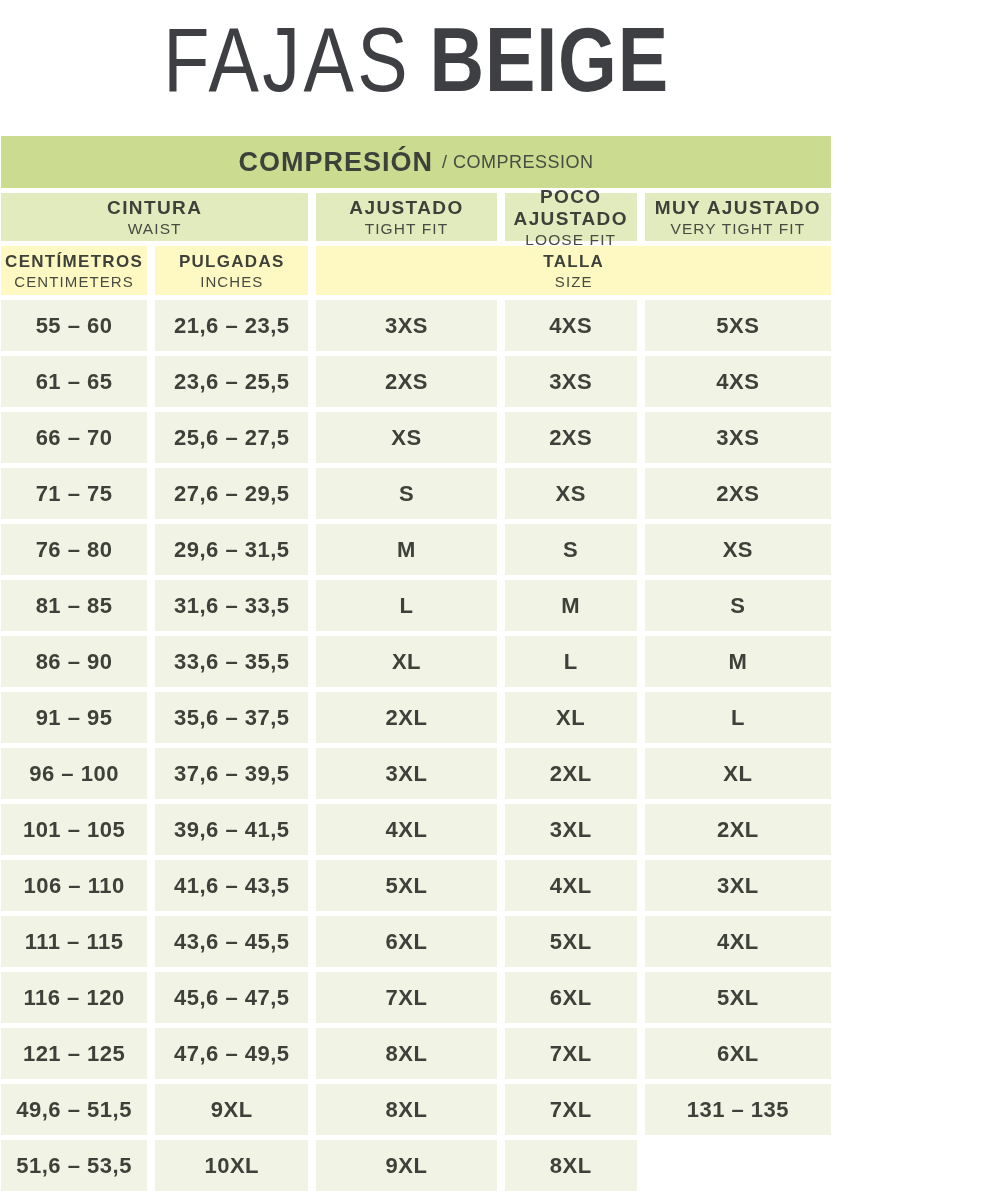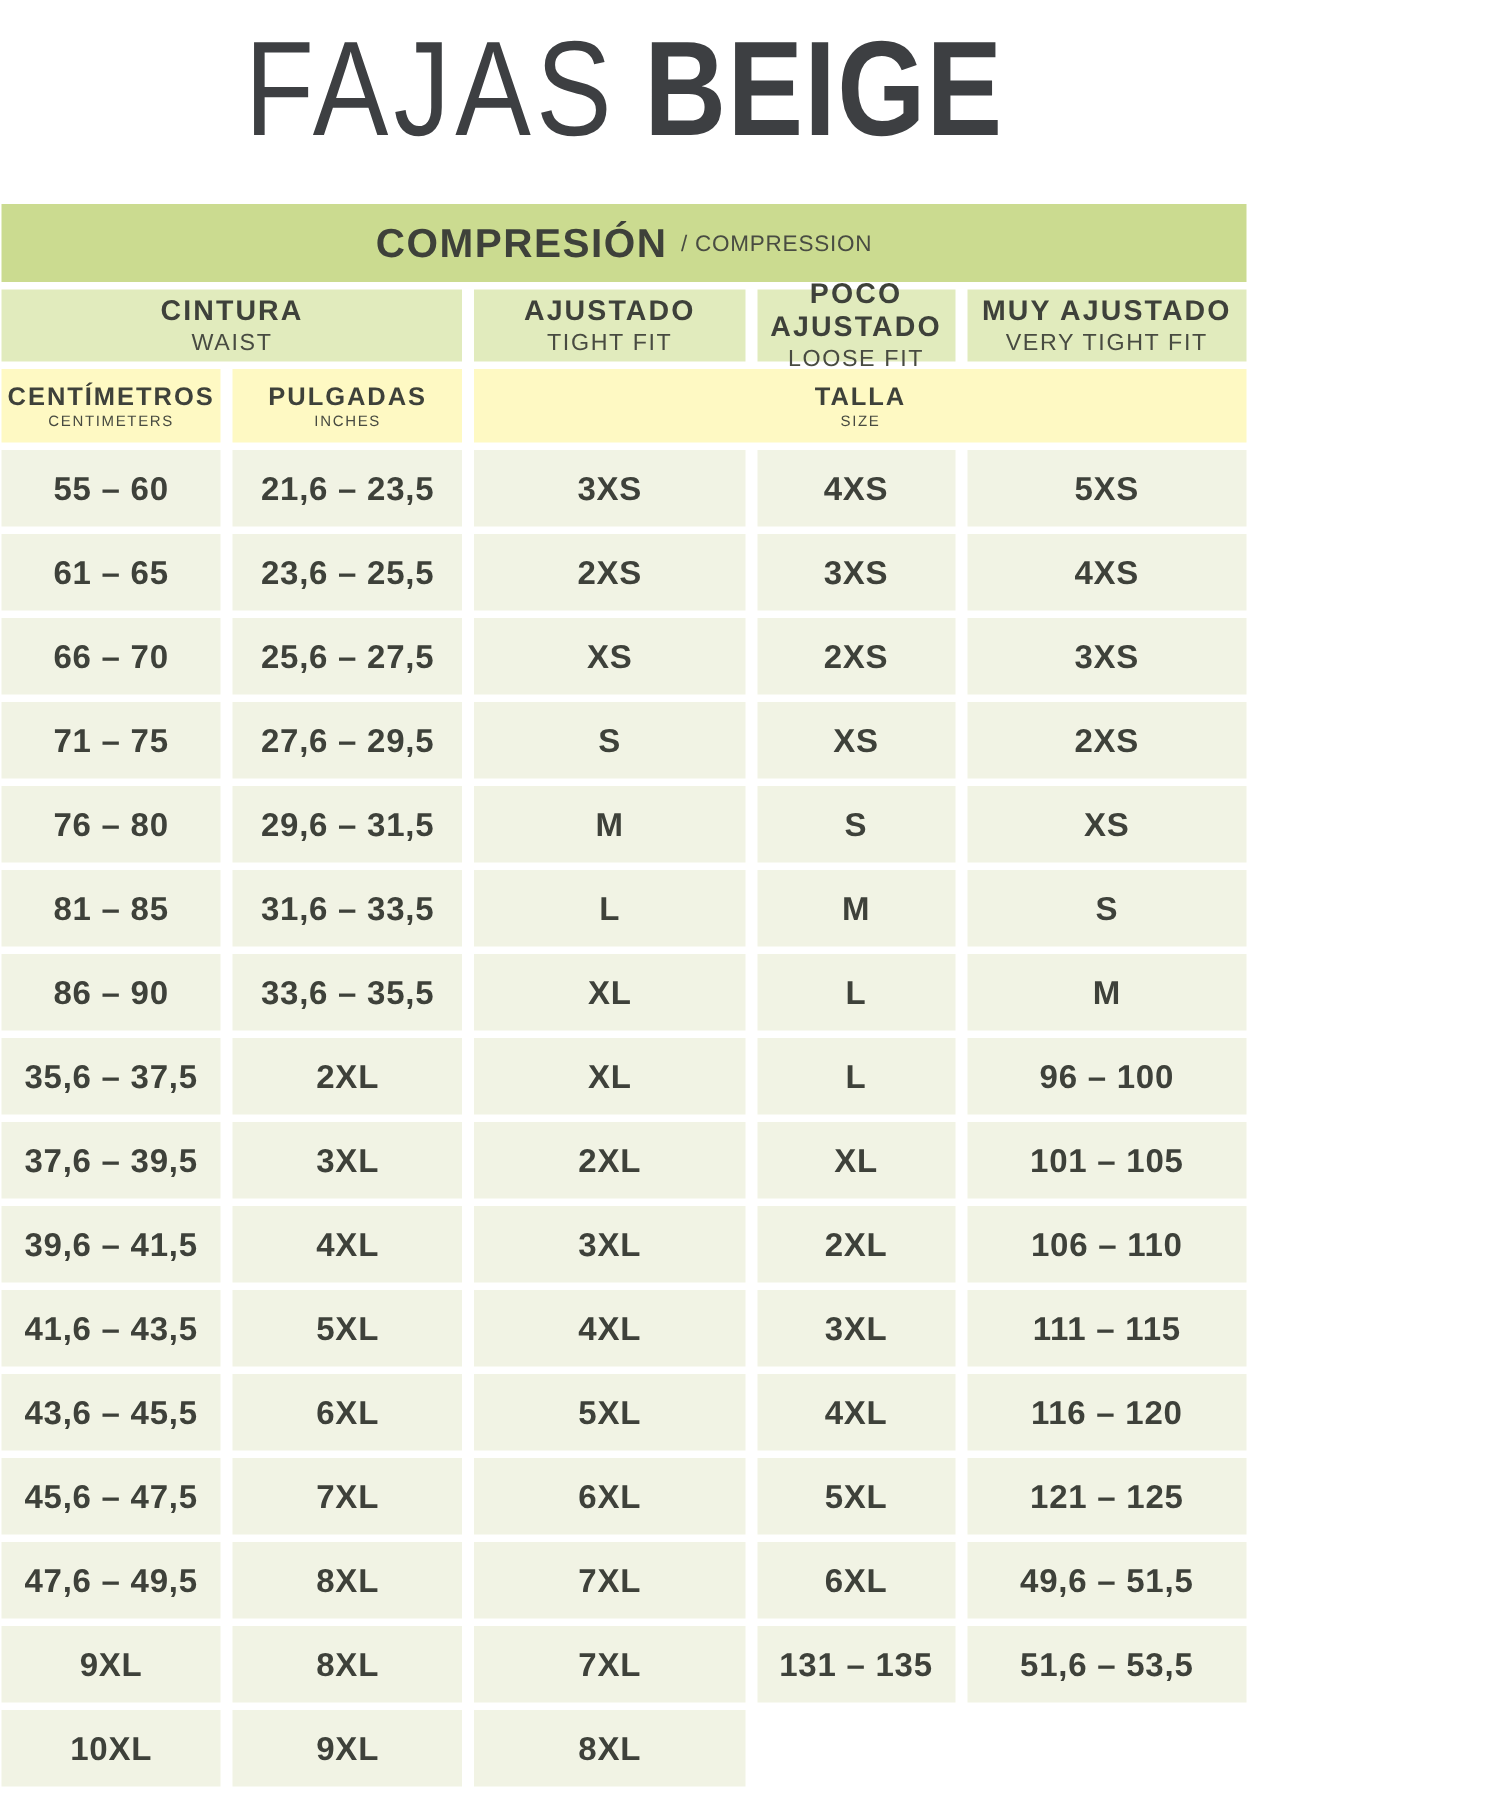--- a/index.html
+++ b/index.html
@@ -31,21 +31,21 @@
   
   .table-wrap { width: 830px; margin: 16px auto; }
 
   .band {
     height: 52px;
     background: #cbdb90;
     display: flex; align-items: center; justify-content: center;
     margin-bottom: 5px;
   }
   .band-es { font-weight: 700; font-size: 27px; letter-spacing: 1px; color: #3e413a; }
-  .band-en { font-weight: 400; font-size: 15px; letter-spacing: 0.5px; margin-left: 9px; color: #494c42; }
+  .band-en { font-weight: 400; font-size: 18px; letter-spacing: 0.5px; margin-left: 9px; color: #494c42; }
 
   .grid {
     display: grid;
     grid-template-columns: 146fr 153fr 180fr 132fr 186fr;
     column-gap: 8px;
     row-gap: 5px;
   }
 
   .cell {
     display: flex; flex-direction: column;
@@ -54,21 +54,21 @@
   }
   .span2 { grid-column: 1 / 3; }
   .span3 { grid-column: 3 / 6; }
 
   .h1cell { height: 48px; background: #e1ebbd; }
   .h1cell .es { font-weight: 700; font-size: 19px; letter-spacing: 1.4px; }
   .h1cell .en { font-weight: 400; font-size: 15.5px; letter-spacing: 1.1px; margin-top: 1px; color: #484b41; }
 
   .h2cell { height: 49px; background: #fef9c3; }
   .h2cell .es { font-weight: 700; font-size: 17px; letter-spacing: 1.3px; }
-  .h2cell .en { font-weight: 400; font-size: 10px; letter-spacing: 1.1px; margin-top: 1px; color: #484b41; }
+  .h2cell .en { font-weight: 400; font-size: 15px; letter-spacing: 1.1px; margin-top: 1px; color: #484b41; }
 
   .dcell {
     height: 51px; background: #f1f3e4;
     font-weight: 700; font-size: 22px; letter-spacing: 0.5px;
   }
 </style>
 </head>
 <body>
 
 <div class="sheet">
@@ -147,20 +147,21 @@
         <div class="cell dcell">81 – 85</div>
         <div class="cell dcell">31,6 – 33,5</div>
         <div class="cell dcell">L</div>
         <div class="cell dcell">M</div>
         <div class="cell dcell">S</div>
         <div class="cell dcell">86 – 90</div>
         <div class="cell dcell">33,6 – 35,5</div>
         <div class="cell dcell">XL</div>
         <div class="cell dcell">L</div>
         <div class="cell dcell">M</div>
+        <div class="cell dcell">91 – 95</div>
         <div class="cell dcell">35,6 – 37,5</div>
         <div class="cell dcell">2XL</div>
         <div class="cell dcell">XL</div>
         <div class="cell dcell">L</div>
         <div class="cell dcell">96 – 100</div>
         <div class="cell dcell">37,6 – 39,5</div>
         <div class="cell dcell">3XL</div>
         <div class="cell dcell">2XL</div>
         <div class="cell dcell">XL</div>
         <div class="cell dcell">101 – 105</div>

